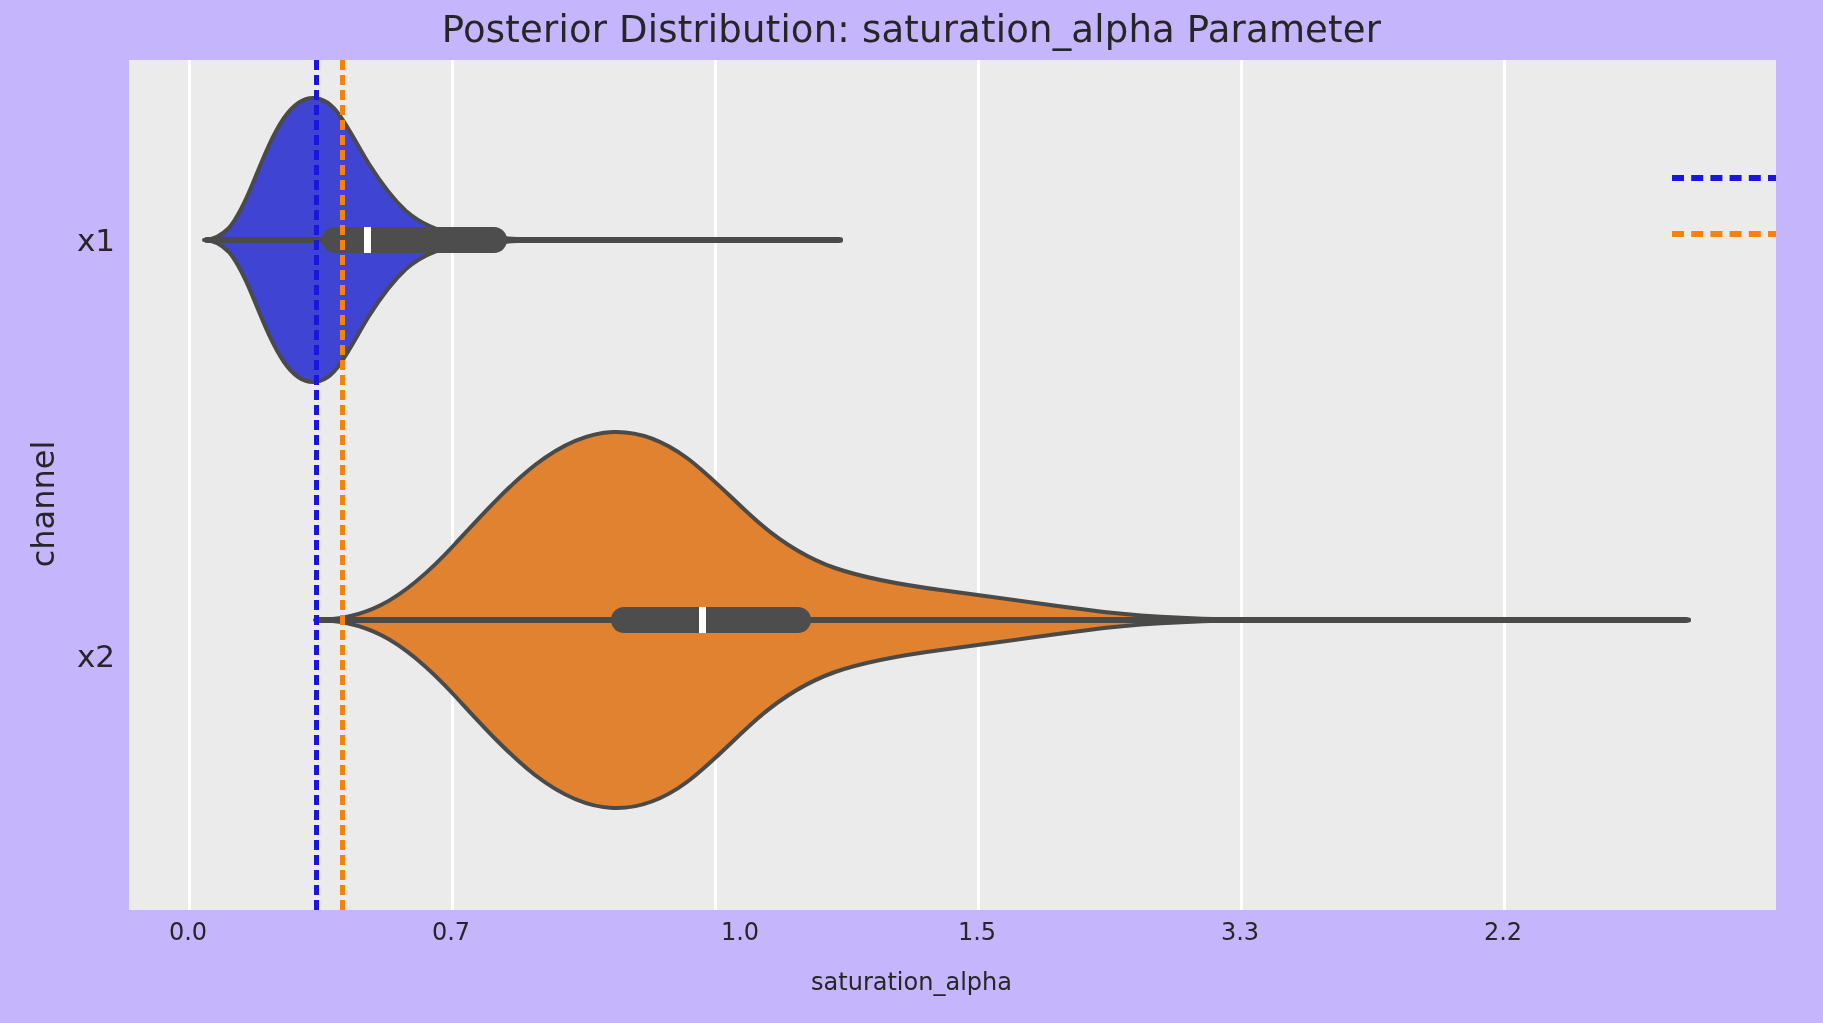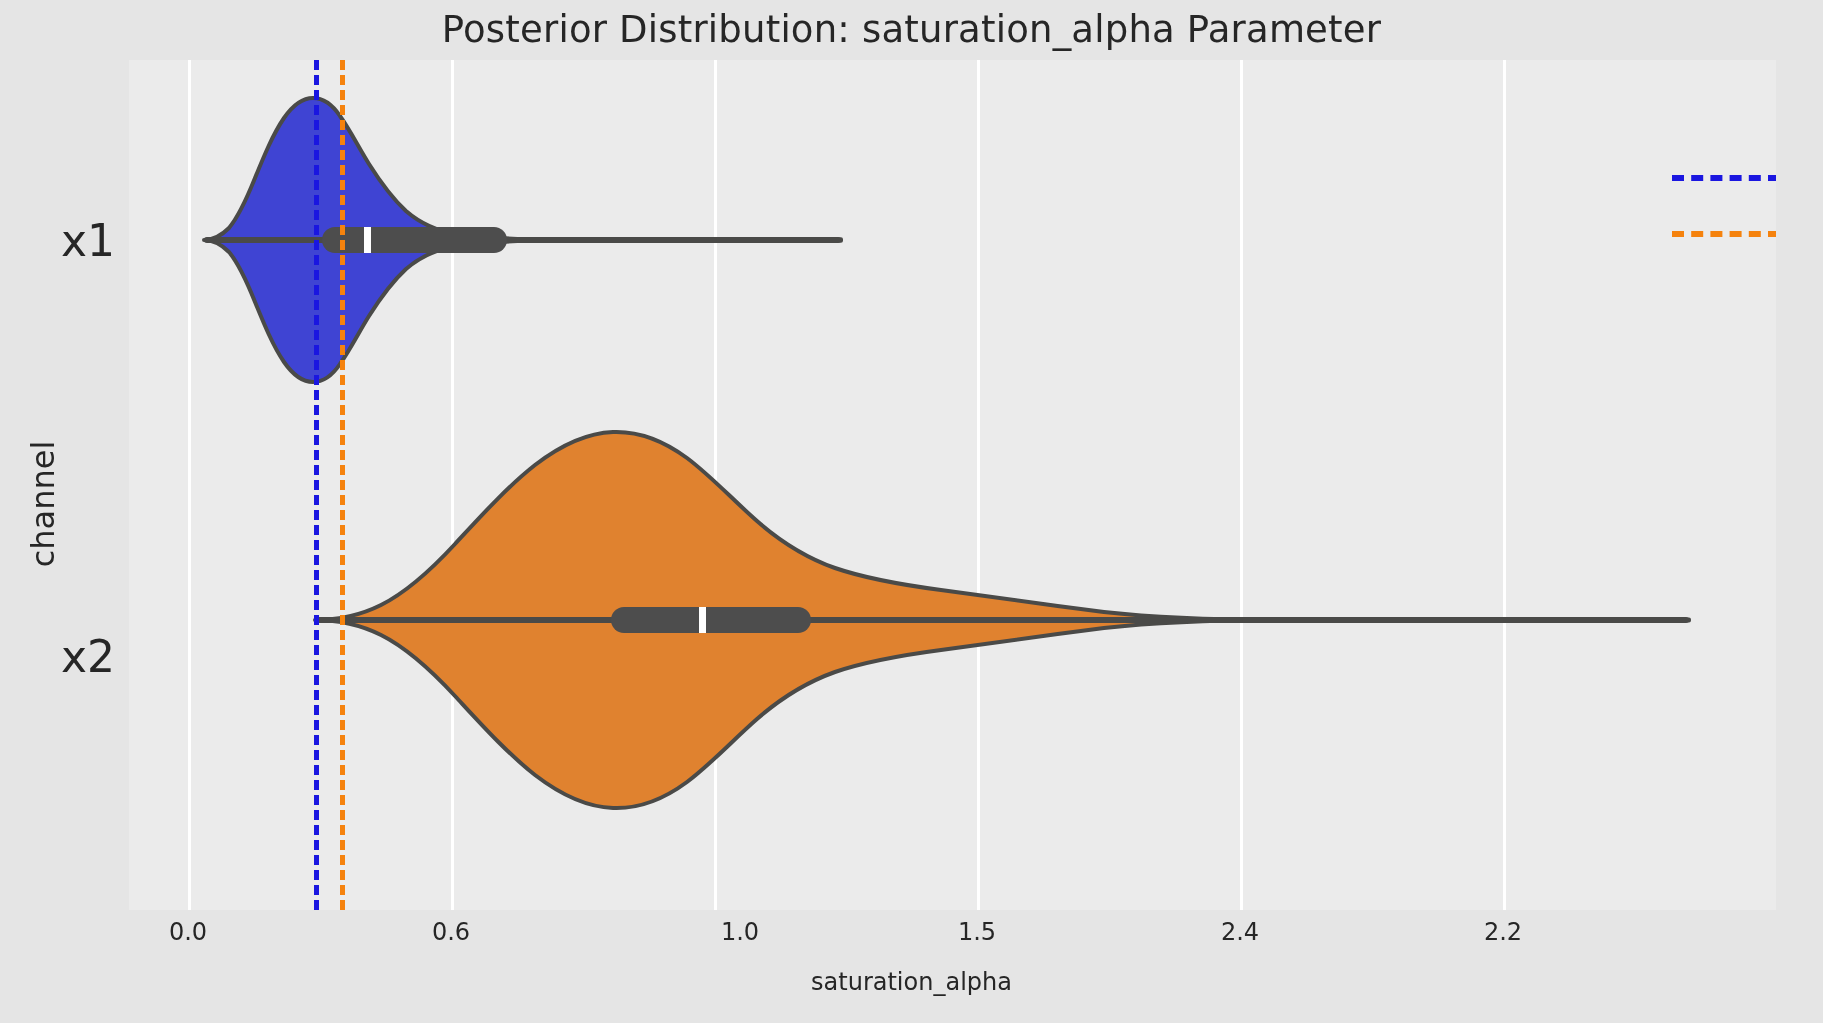--- a/index.html
+++ b/index.html
@@ -11,21 +11,21 @@
     width: 1823px;
     height: 1023px;
     font-family: "DejaVu Sans", sans-serif;
     color: #262626;
     overflow: hidden;
   }
   #figure {
     position: relative;
     width: 1823px;
     height: 1023px;
-    background: #e5e5e5;
+    background: #c4b5fd;
   }
   #chart-title {
     position: absolute;
     left: 0;
     top: 8px;
     width: 1823px;
     text-align: center;
     font-size: 37px;
     color: #262626;
     letter-spacing: 0.2px;
@@ -79,21 +79,21 @@
     top: 968px;
     width: 1823px;
     text-align: center;
     font-size: 24px;
     color: #262626;
     white-space: nowrap;
   }
   .ytick-label {
     position: absolute;
     right: 1708px;
-    font-size: 44px;
+    font-size: 31px;
     color: #262626;
     transform: translateY(-50%);
     white-space: nowrap;
     text-align: right;
   }
   #yaxis-label {
     position: absolute;
     left: -107px;
     top: 485px;
     width: 300px;
@@ -221,24 +221,24 @@
 
       </div>
       <div class="legend-row">
         <span class="legend-swatch" id="legend-swatch-a2"></span>
 
       </div>
     </div>
   </div>
 
   <div class="xtick-label" style="left:188px;">0.0</div>
-  <div class="xtick-label" style="left:451px;">0.6</div>
+  <div class="xtick-label" style="left:451px;">0.7</div>
   <div class="xtick-label" style="left:700px;margin-left:40px;">1.0</div>
   <div class="xtick-label" style="left:977px;">1.5</div>
-  <div class="xtick-label" style="left:1240px;">2.4</div>
+  <div class="xtick-label" style="left:1240px;">3.3</div>
   <div class="xtick-label" style="left:1503px;">2.2</div>
 
   <div id="xaxis-label">saturation_alpha</div>
 
   <div class="ytick-label" style="top:240px;">x1</div>
   <div class="ytick-label" style="top:656px;">x2</div>
 
   <div id="yaxis-label">channel</div>
 
 </div>

